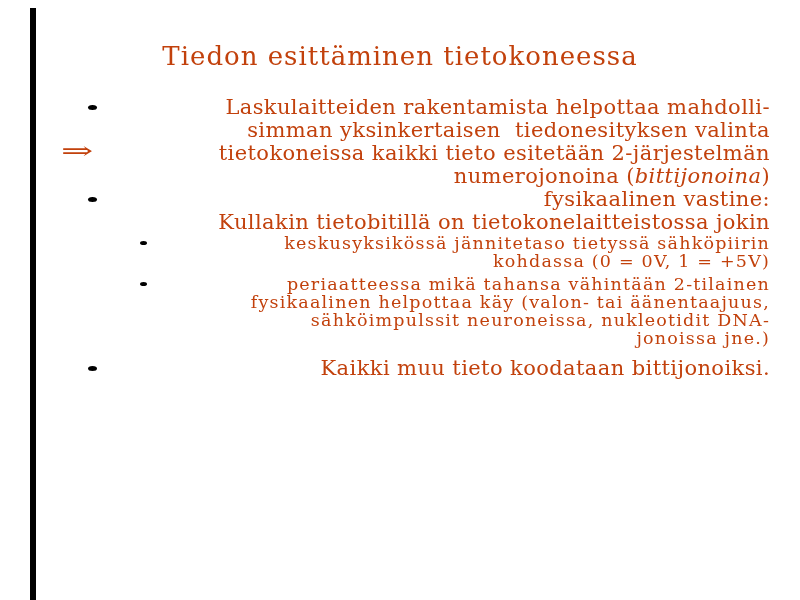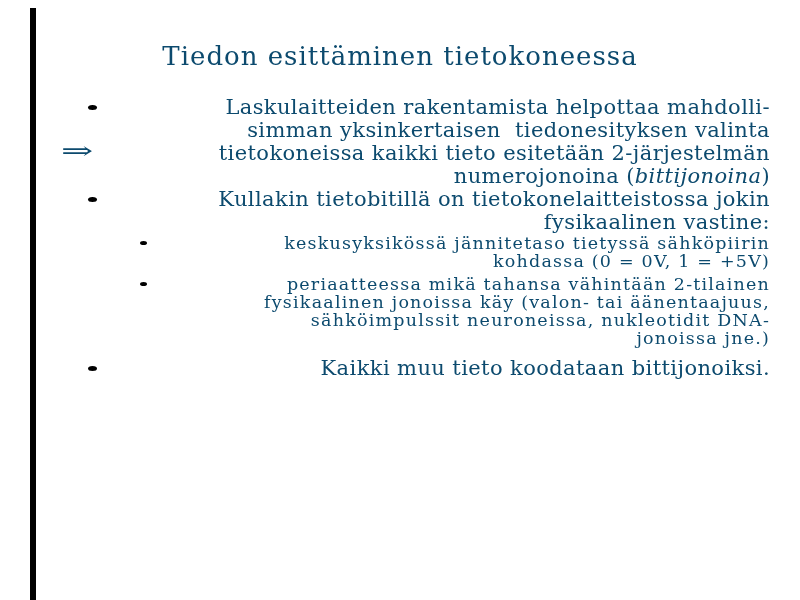--- a/index.html
+++ b/index.html
@@ -5,21 +5,21 @@
   html, body {
     margin: 0;
     padding: 0;
     background: #ffffff;
   }
   .slide {
     position: relative;
     width: 800px;
     height: 600px;
     background: #ffffff;
-    color: #0c4a6e;
+    color: #c2410c;
     font-family: "DejaVu Serif", serif;
     overflow: hidden;
     border-radius: 15px;
   }
   .left-bar {
     position: absolute;
     left: 30px;
     top: 8px;
     width: 6px;
     height: 592px;
@@ -105,35 +105,35 @@
     </div>
 
     <div class="item arrow">
       <span class="arrow-glyph">⇒</span>
       <div class="line outdent">tietokoneissa kaikki tieto esitetään 2-järjestelmän</div>
       <div class="line"><span>numerojonoina (</span><span class="it">bittijonoina</span><span>)</span></div>
     </div>
 
     <div class="item">
       <span class="dot1"></span>
+      <div class="line">fysikaalinen vastine:</div>
       <div class="line">Kullakin tietobitillä on tietokonelaitteistossa jokin</div>
-      <div class="line">fysikaalinen vastine:</div>
     </div>
 
     <div class="sub">
       <span class="dot2"></span>
       <div class="line">keskusyksikössä jännitetaso tietyssä sähköpiirin</div>
       <div class="line">kohdassa (0 = 0V, 1 = +5V)</div>
     </div>
 
 
     <div class="sub last">
       <span class="dot2"></span>
       <div class="line">periaatteessa mikä tahansa vähintään 2-tilainen</div>
-      <div class="line">fysikaalinen jonoissa käy (valon- tai äänentaajuus,</div>
+      <div class="line">fysikaalinen helpottaa käy (valon- tai äänentaajuus,</div>
       <div class="line">sähköimpulssit neuroneissa, nukleotidit DNA-</div>
       <div class="line">jonoissa jne.)</div>
     </div>
 
     <div class="item">
       <span class="dot1"></span>
       <div class="line">Kaikki muu tieto koodataan bittijonoiksi.</div>
     </div>
 
   </div>

